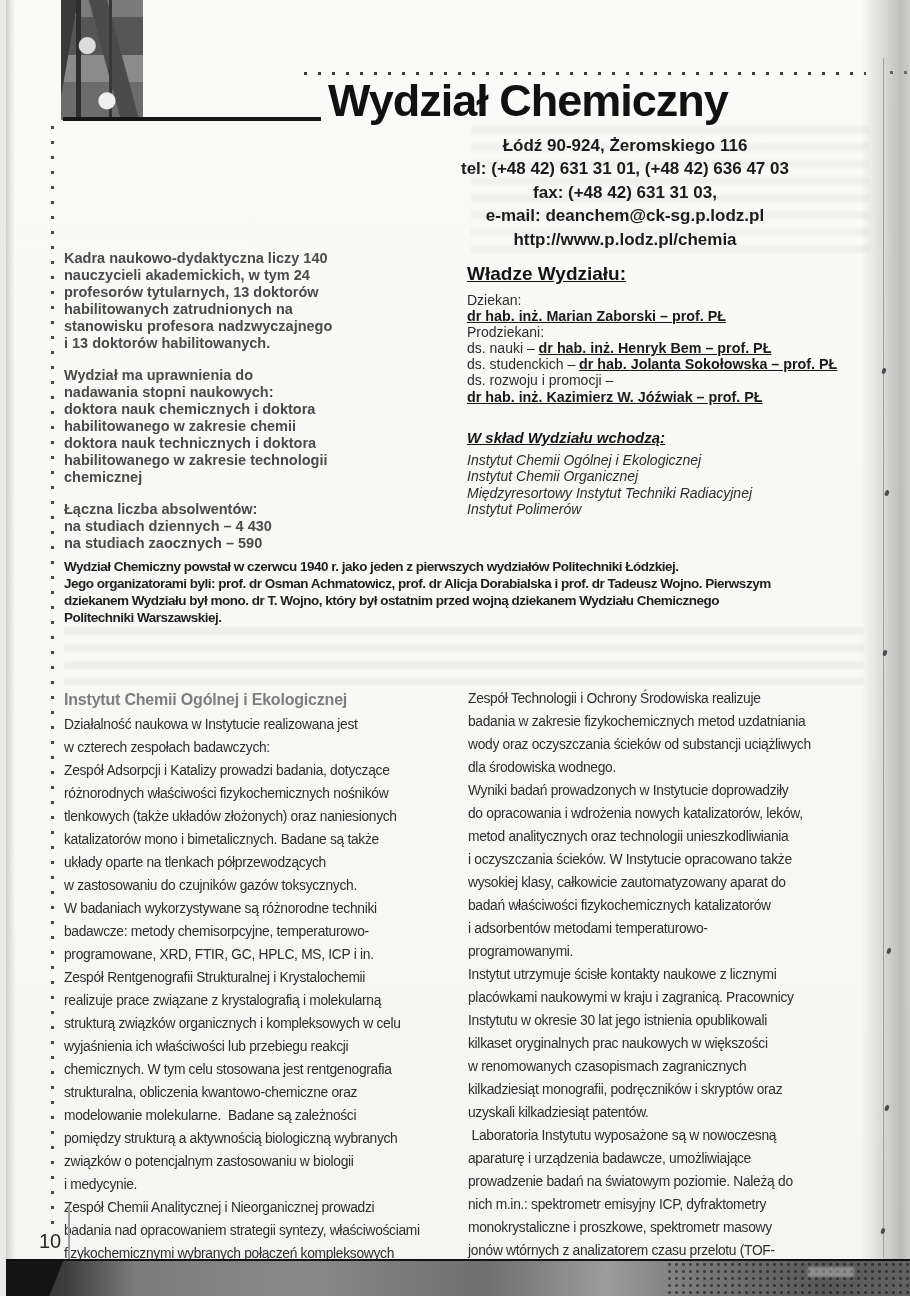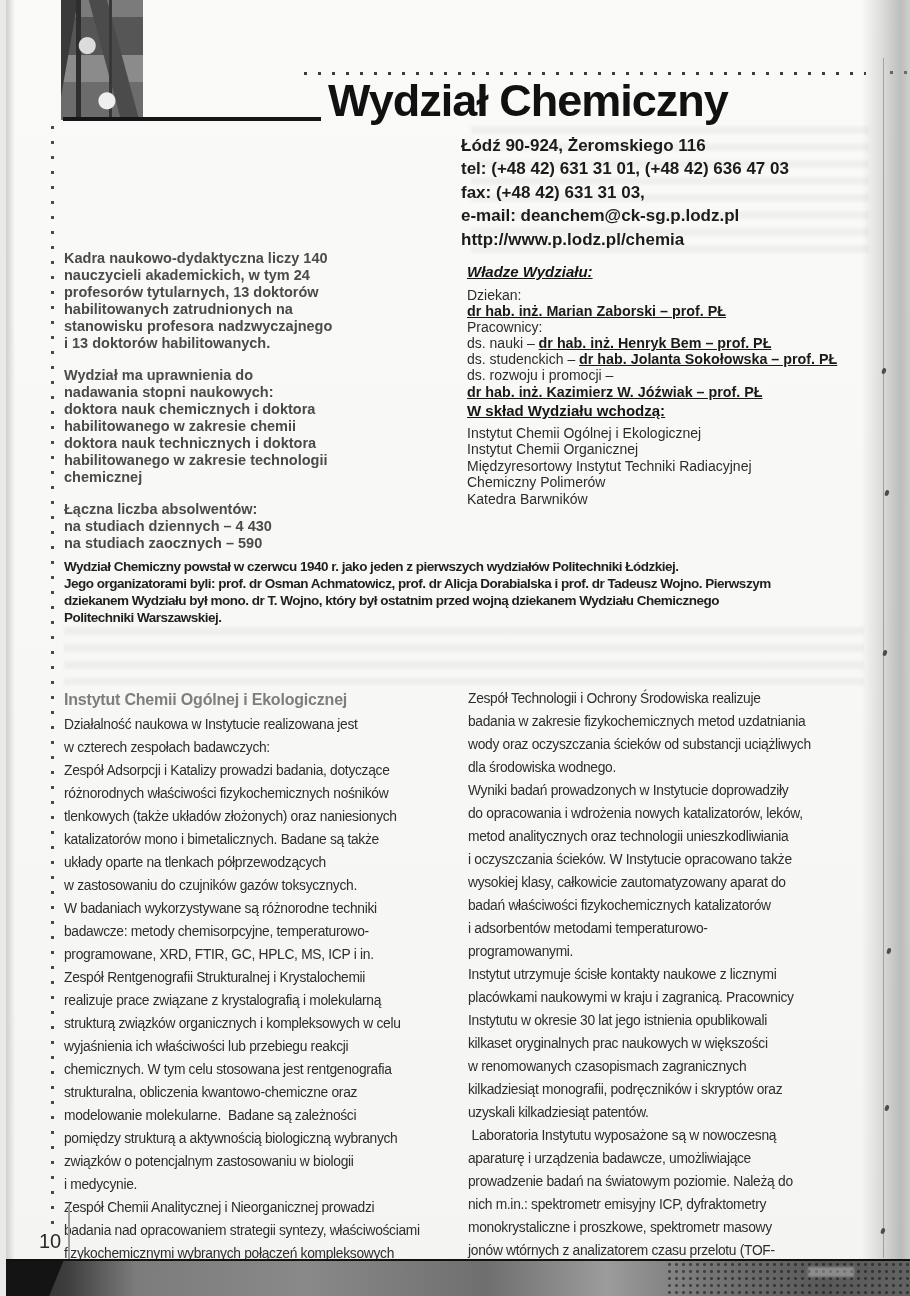--- a/index.html
+++ b/index.html
@@ -30,31 +30,31 @@
       radial-gradient(circle at 32% 38%, #dcdcdc 0 8px, rgba(0,0,0,0) 9px),
       radial-gradient(circle at 56% 84%, #efefef 0 8px, rgba(0,0,0,0) 9px),
       linear-gradient(to right, rgba(0,0,0,0) 0 18%, #2e2e2e 18% 24%, rgba(0,0,0,0) 24% 58%, #383838 58% 62%, rgba(0,0,0,0) 62%),
       linear-gradient(100deg, #3a3a3a 0 16%, rgba(0,0,0,0) 17%),
       linear-gradient(75deg, rgba(0,0,0,0) 52%, #4b4b4b 53% 68%, rgba(0,0,0,0) 69%),
       linear-gradient(to bottom,#7b7b7b 0 14%, #565656 14% 46%, #8b8b8b 46% 68%, #6c6c6c 68% 100%);}
   .title-rule{position:absolute;left:57px;top:117px;width:258px;height:4px;background:#161616;}
   .dotline{position:absolute;height:3px;background:repeating-linear-gradient(to right,#3c3c3c 0 3px,rgba(0,0,0,0) 3px 14px);}
   .page-title{position:absolute;left:322px;top:76px;font-size:45px;line-height:1.1;font-weight:bold;
     color:#111;letter-spacing:-1px;white-space:nowrap;}
-  .contact{position:absolute;left:455px;top:134px;font-size:17px;line-height:23.4px;font-weight:bold;color:#1b1b1b;white-space:nowrap;}
+  .contact{position:absolute;left:455px;top:134px;font-size:17px;line-height:23.4px;font-weight:bold;color:#1b1b1b;white-space:nowrap;text-align:center;}
   
   .summary{position:absolute;left:58px;top:250px;width:394px;text-align:left;font-weight:bold;
     color:#4b4b4b;font-size:14.5px;line-height:17px;}
   .summary .para{white-space:pre-line;margin:0 0 15px 0;}
   
   .auth{position:absolute;left:461px;top:263px;width:420px;color:#2c2c2c;}
-  .auth h3{margin:0 0 7px 0;font-size:15px;color:#151515;text-decoration:underline;font-style:italic;}
+  .auth h3{margin:0 0 7px 0;font-size:19px;color:#151515;text-decoration:underline;}
   .auth-line{font-size:14px;line-height:16.1px;white-space:nowrap;}
   .bold{font-weight:bold;color:#1a1a1a;font-size:14.3px;text-decoration:underline;}
-  .units{position:absolute;left:461px;top:402px;width:420px;color:#2c2c2c;}
+  .units{position:absolute;left:461px;top:429px;width:420px;color:#2c2c2c;font-style:italic;}
   .units h3{margin:0 0 6px 0;font-size:15px;color:#151515;text-decoration:underline;}
   .unit-item{font-size:14px;line-height:16.4px;white-space:nowrap;}
   
   .history{position:absolute;left:58px;top:558px;font-weight:bold;color:#1f1f1f;
     font-size:13.5px;line-height:17px;letter-spacing:-0.5px;}
   .history div{white-space:nowrap;}
   
   .colbody{font-size:13.8px;line-height:23px;letter-spacing:-0.3px;color:#2e2e2e;white-space:pre;}
   .leftcol{position:absolute;left:58px;top:691px;width:400px;}
   .leftcol h3{margin:0 0 4px 0;font-size:16px;font-weight:bold;color:#7e7e7e;letter-spacing:-0.2px;white-space:nowrap;}
@@ -104,34 +104,33 @@
 chemicznej</div>
     <div class="para">Łączna liczba absolwentów:
 na studiach dziennych – 4 430
 na studiach zaocznych – 590</div>
   </div>
 
   <div class="auth">
     <h3>Władze Wydziału:</h3>
     <div class="auth-line">Dziekan:</div>
     <div class="auth-line bold">dr hab. inż. Marian Zaborski – prof. PŁ</div>
-    <div class="auth-line">Pracownicy:</div>
+    <div class="auth-line">Prodziekani:</div>
     <div class="auth-line"><span>ds. nauki – </span><span class="bold">dr hab. inż. Henryk Bem – prof. PŁ</span></div>
     <div class="auth-line"><span>ds. studenckich – </span><span class="bold">dr hab. Jolanta Sokołowska – prof. PŁ</span></div>
     <div class="auth-line">ds. rozwoju i promocji –</div>
     <div class="auth-line bold">dr hab. inż. Kazimierz W. Jóźwiak – prof. PŁ</div>
   </div>
 
   <div class="units">
     <h3>W skład Wydziału wchodzą:</h3>
     <div class="unit-item">Instytut Chemii Ogólnej i Ekologicznej</div>
     <div class="unit-item">Instytut Chemii Organicznej</div>
     <div class="unit-item">Międzyresortowy Instytut Techniki Radiacyjnej</div>
-    <div class="unit-item">Chemiczny Polimerów</div>
-    <div class="unit-item">Katedra Barwników</div>
+    <div class="unit-item">Instytut Polimerów</div>
   </div>
 
   <div class="history">
     <div>Wydział Chemiczny powstał w czerwcu 1940 r. jako jeden z pierwszych wydziałów Politechniki Łódzkiej.</div>
     <div>Jego organizatorami byli: prof. dr Osman Achmatowicz, prof. dr Alicja Dorabialska i prof. dr Tadeusz Wojno. Pierwszym</div>
     <div>dziekanem Wydziału  był mono. dr T. Wojno, który był ostatnim przed wojną dziekanem Wydziału Chemicznego</div>
     <div>Politechniki Warszawskiej.</div>
   </div>
 
   <div class="leftcol">

